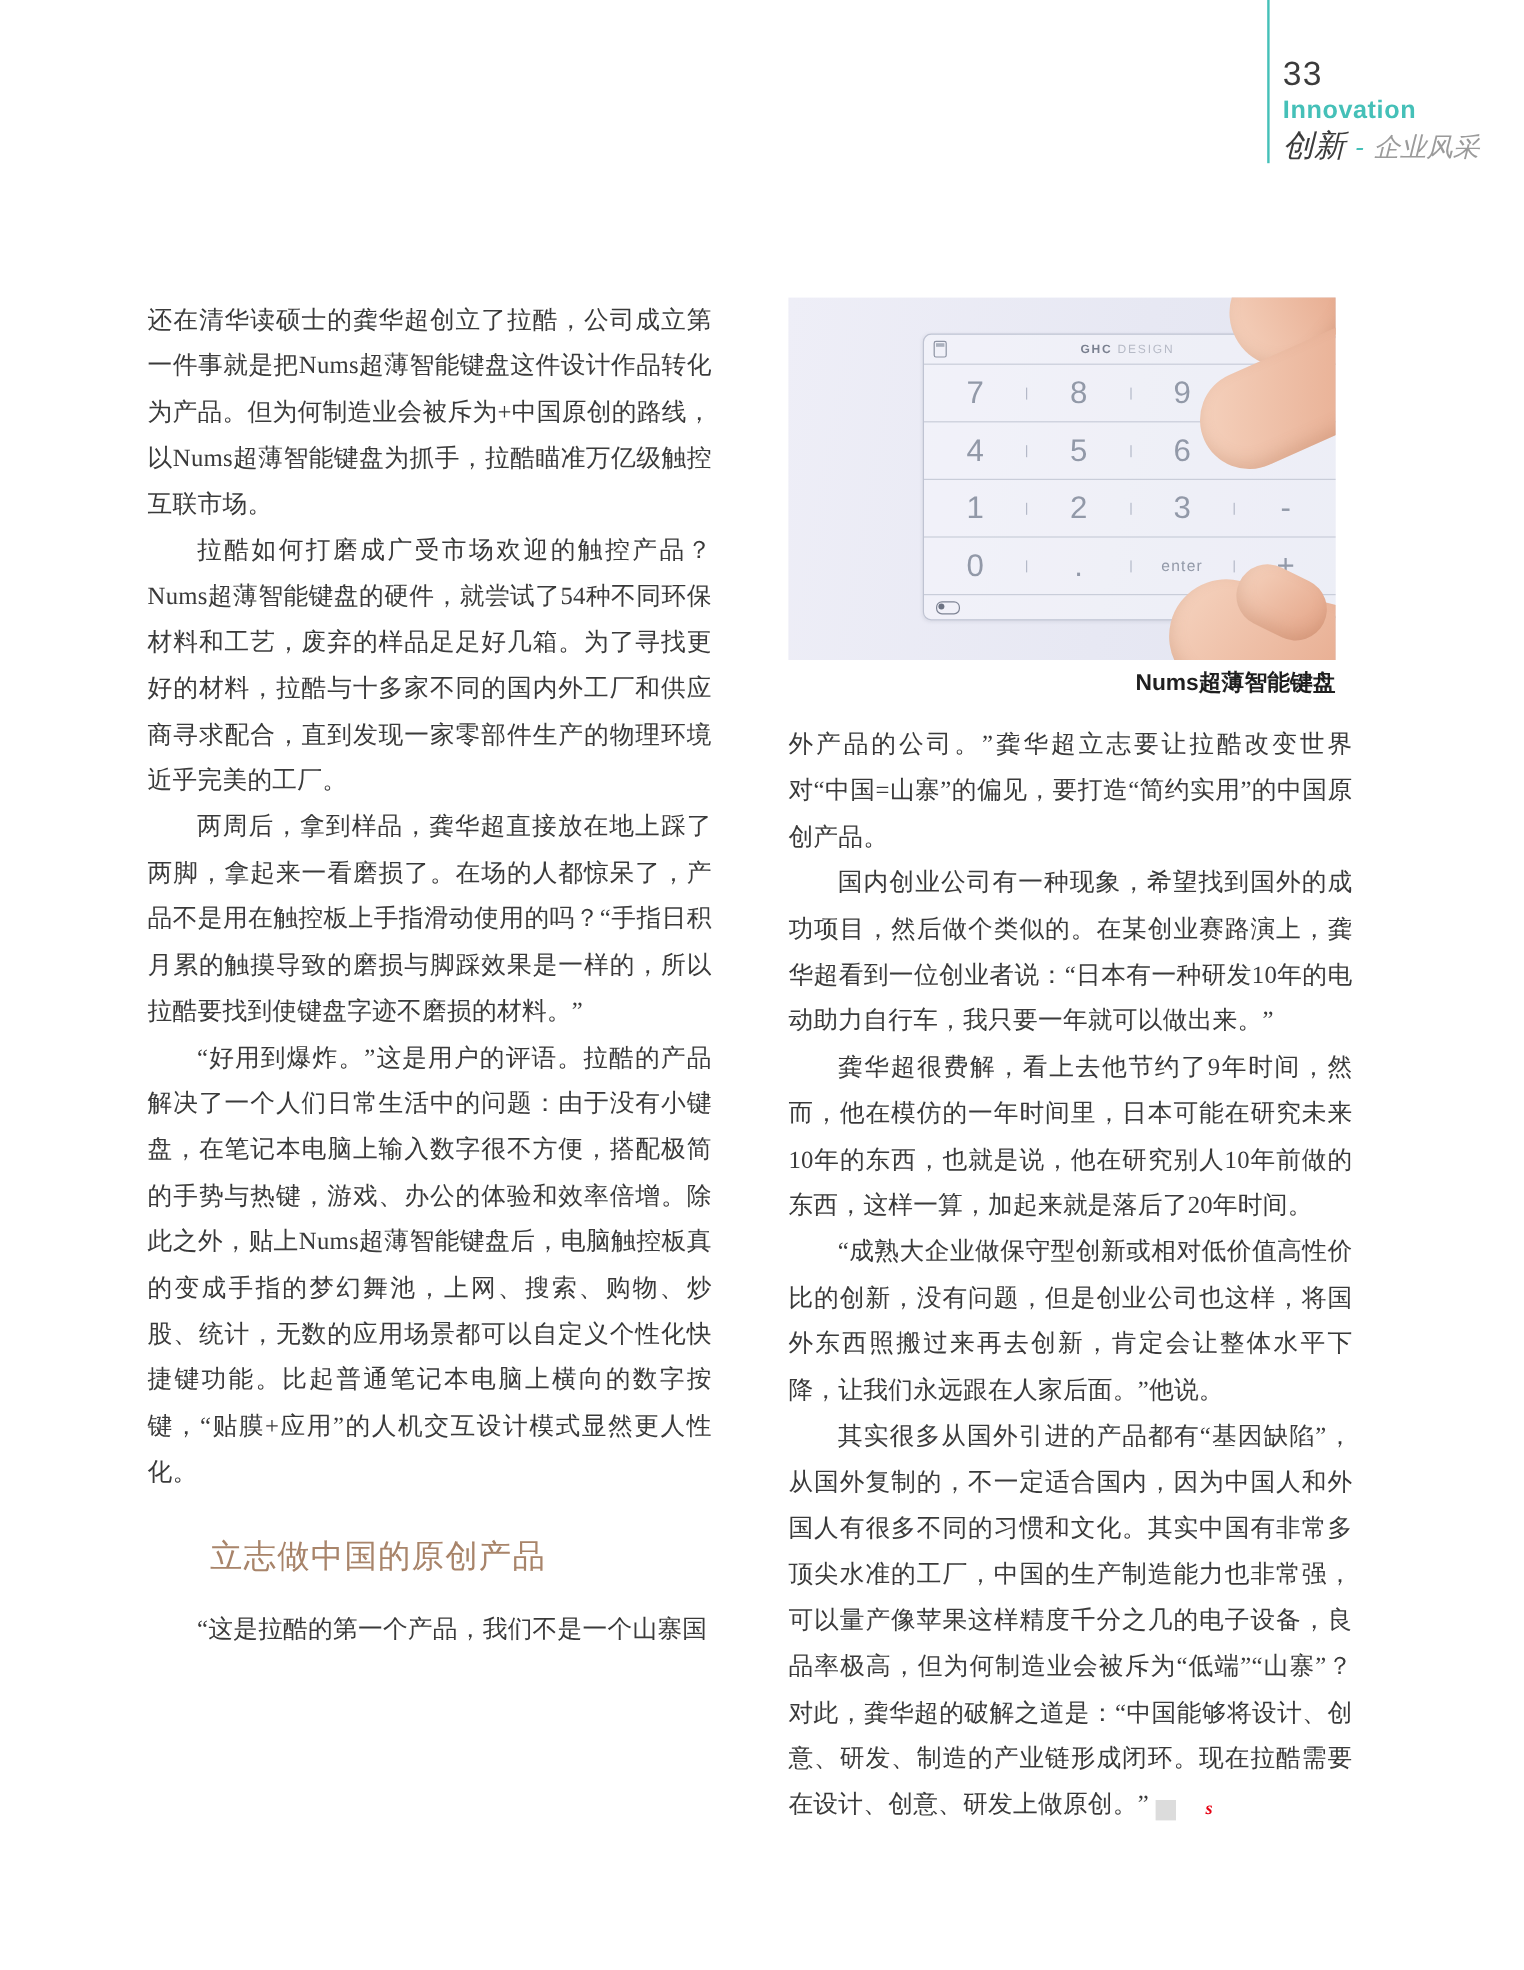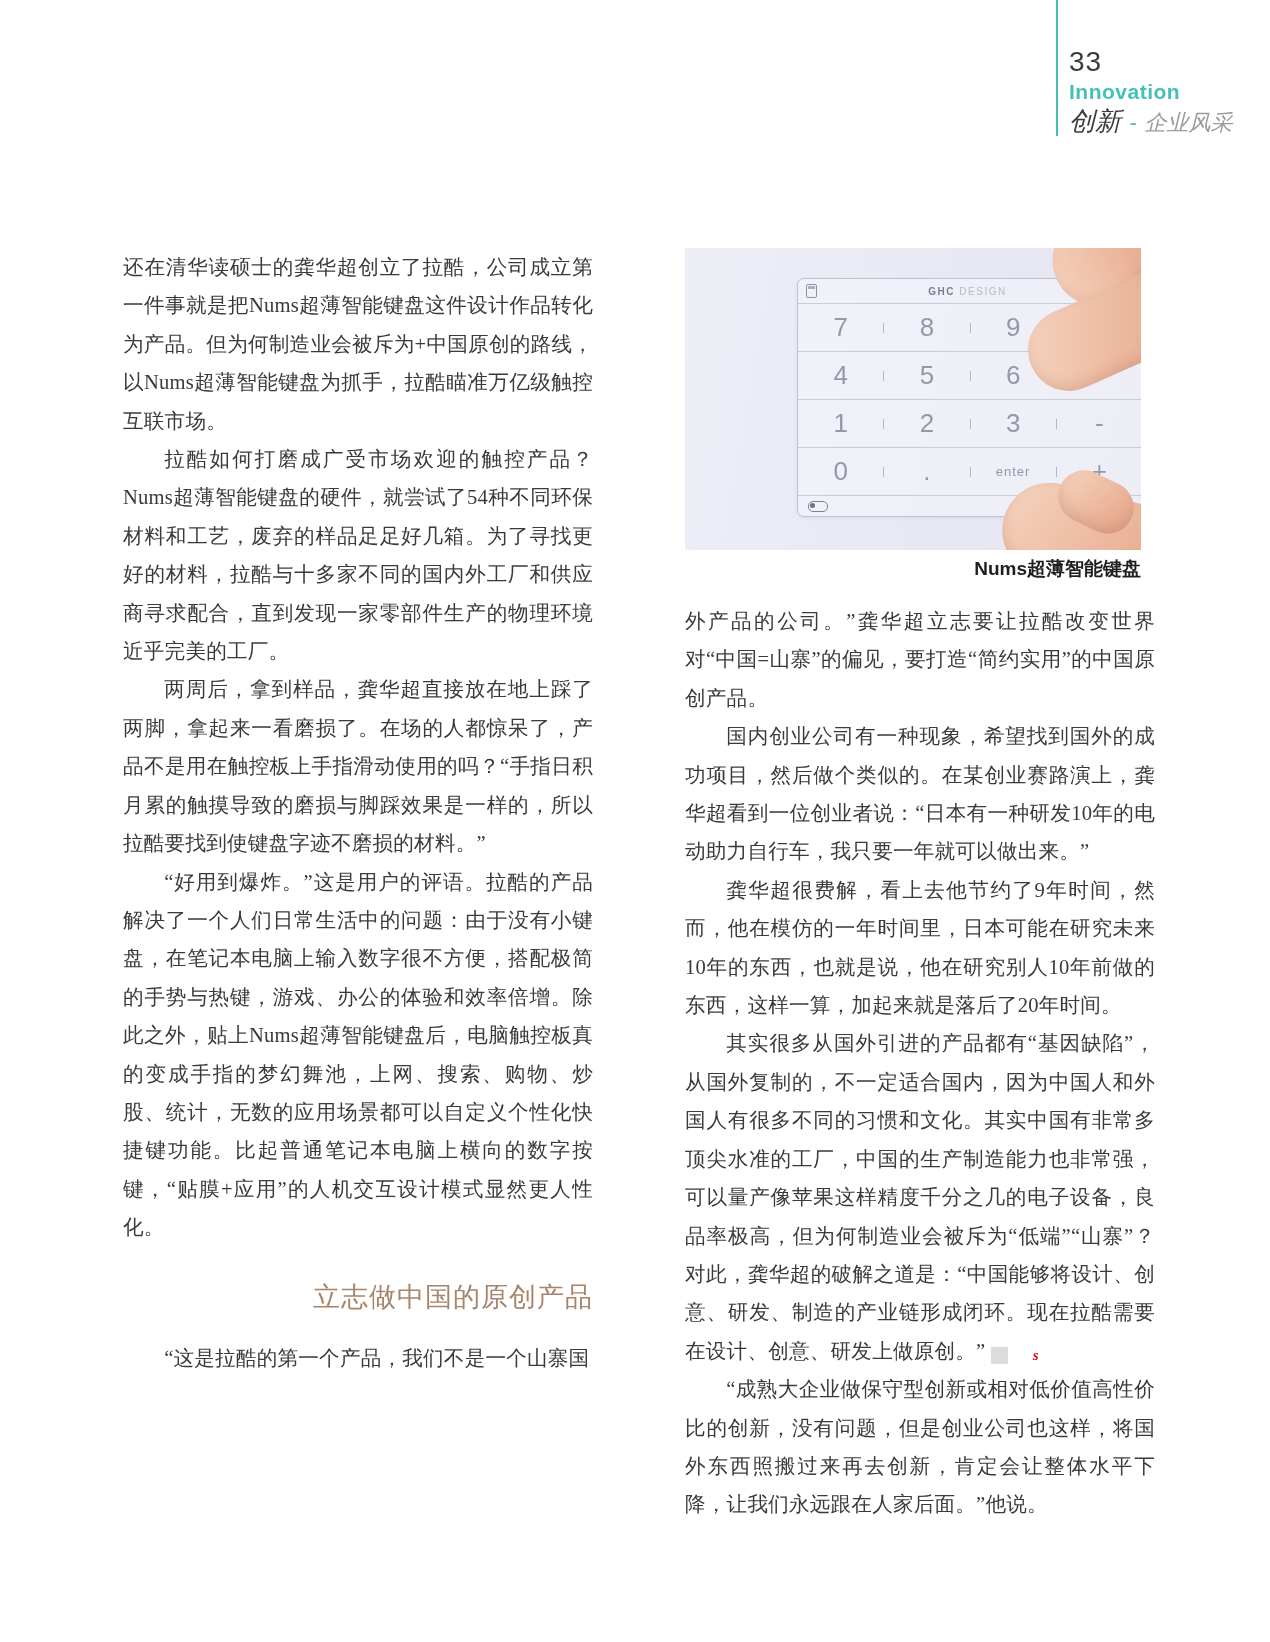--- a/index.html
+++ b/index.html
@@ -24,38 +24,37 @@
   }
   .page-number{font-size:28px;color:#3c3c3c;letter-spacing:1px;}
   .section-en{font-size:21px;color:#45c0b8;margin-top:2px;letter-spacing:0.5px;font-weight:bold;}
   .section-zh-line{margin-top:3px;font-size:22px;color:#9b9b9b;font-style:italic;}
   .section-zh{font-size:26px;color:#3c3c3c;}
   .section-sep{color:#45c0b8;padding:0 2px;}
 
   
   .col{position:absolute;top:248px;width:470px;}
   .col-left{left:123px;}
-  .col-right{left:685px;}
+  .col-right{left:657px;}
   .col p{
     margin:0;
     font-size:20.6px;
     line-height:38.4px;
     text-align:justify;
     letter-spacing:0.2px;
   }
   .col p.indent{text-indent:2em;}
 
   .section-heading{
     margin-top:32px;margin-bottom:24px;
     padding-left:52px;
     font-family:"Liberation Sans","DejaVu Sans",sans-serif;
     font-size:27px;
     color:#a8846a;
     letter-spacing:1px;
-    text-align:right;
   }
 
   
   .photo{
     position:relative;
     width:456px;height:302px;
     background:linear-gradient(100deg,#eeeef7 0%,#e7e8f3 60%,#e3e5f1 100%);
     overflow:hidden;
   }
   .keypad{
@@ -226,18 +225,18 @@
       <div class="finger finger-2"></div>
       <div class="finger finger-3"></div>
       <div class="finger finger-tip"></div>
     </div>
     <div class="photo-caption">Nums超薄智能键盘</div>
 
     <div class="right-text">
       <p>外产品的公司。”龚华超立志要让拉酷改变世界对“中国=山寨”的偏见，要打造“简约实用”的中国原创产品。</p>
       <p class="indent">国内创业公司有一种现象，希望找到国外的成功项目，然后做个类似的。在某创业赛路演上，龚华超看到一位创业者说：“日本有一种研发10年的电动助力自行车，我只要一年就可以做出来。”</p>
       <p class="indent">龚华超很费解，看上去他节约了9年时间，然而，他在模仿的一年时间里，日本可能在研究未来10年的东西，也就是说，他在研究别人10年前做的东西，这样一算，加起来就是落后了20年时间。</p>
+      <p class="indent">“成熟大企业做保守型创新或相对低价值高性价比的创新，没有问题，但是创业公司也这样，将国外东西照搬过来再去创新，肯定会让整体水平下降，让我们永远跟在人家后面。”他说。</p>
       <p class="indent"><span>其实很多从国外引进的产品都有“基因缺陷”，从国外复制的，不一定适合国内，因为中国人和外国人有很多不同的习惯和文化。其实中国有非常多顶尖水准的工厂，中国的生产制造能力也非常强，可以量产像苹果这样精度千分之几的电子设备，良品率极高，但为何制造业会被斥为“低端”“山寨”？对此，龚华超的破解之道是：“中国能够将设计、创意、研发、制造的产业链形成闭环。现在拉酷需要在设计、创意、研发上做原创。”</span><span class="end-mark">s</span></p>
-      <p class="indent">“成熟大企业做保守型创新或相对低价值高性价比的创新，没有问题，但是创业公司也这样，将国外东西照搬过来再去创新，肯定会让整体水平下降，让我们永远跟在人家后面。”他说。</p>
     </div>
   </div>
 
 </div>
 
 </body></html>

